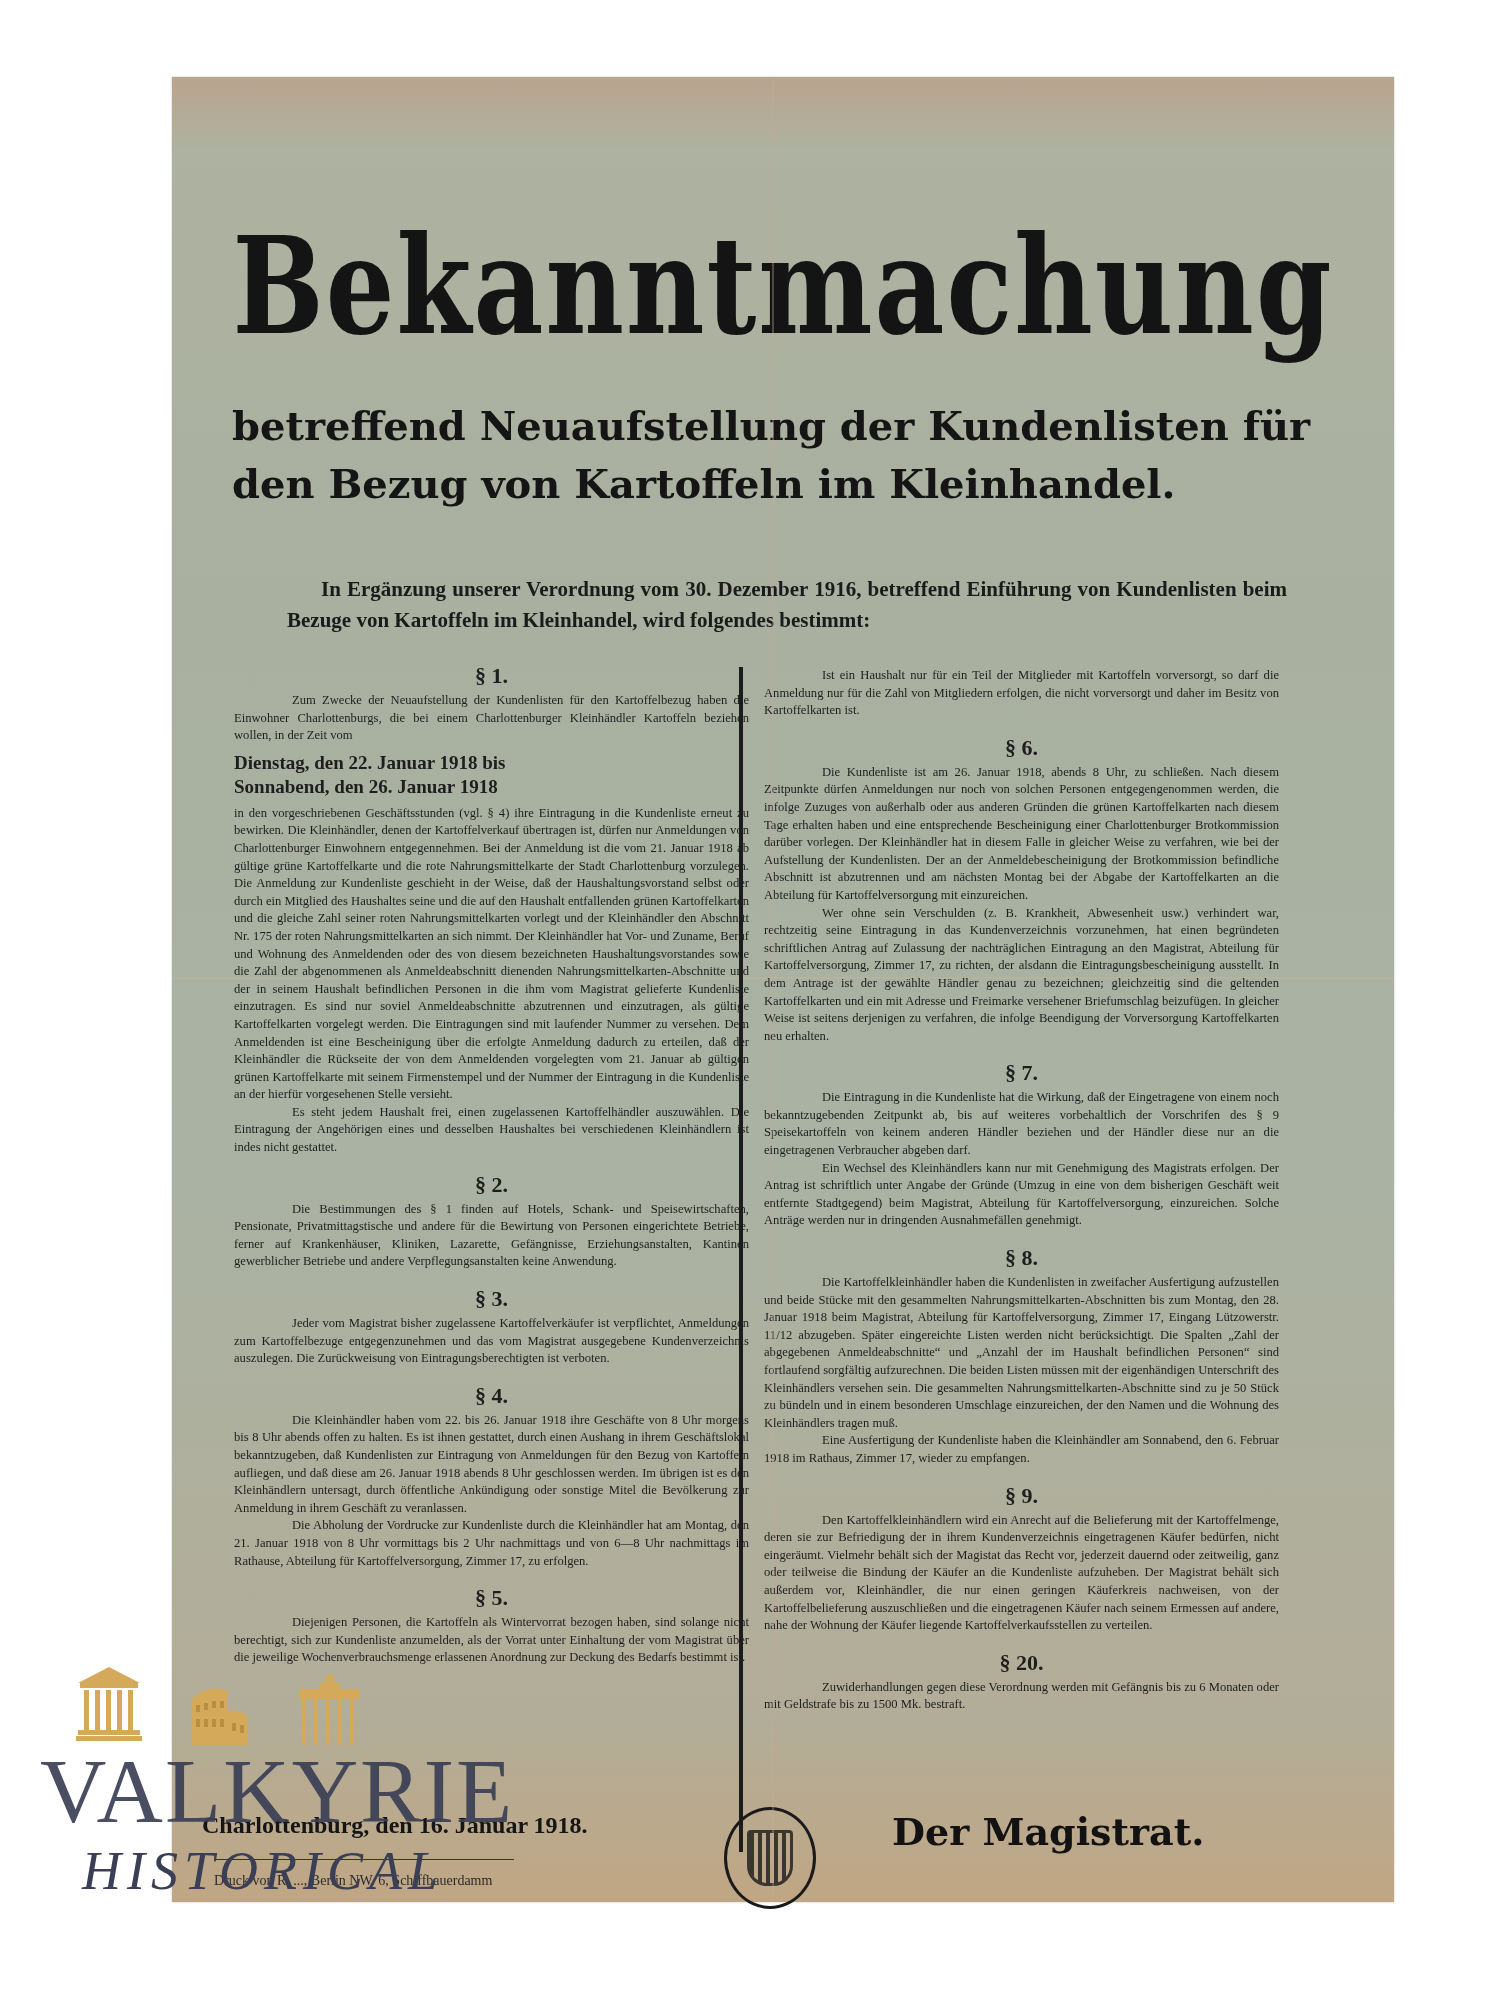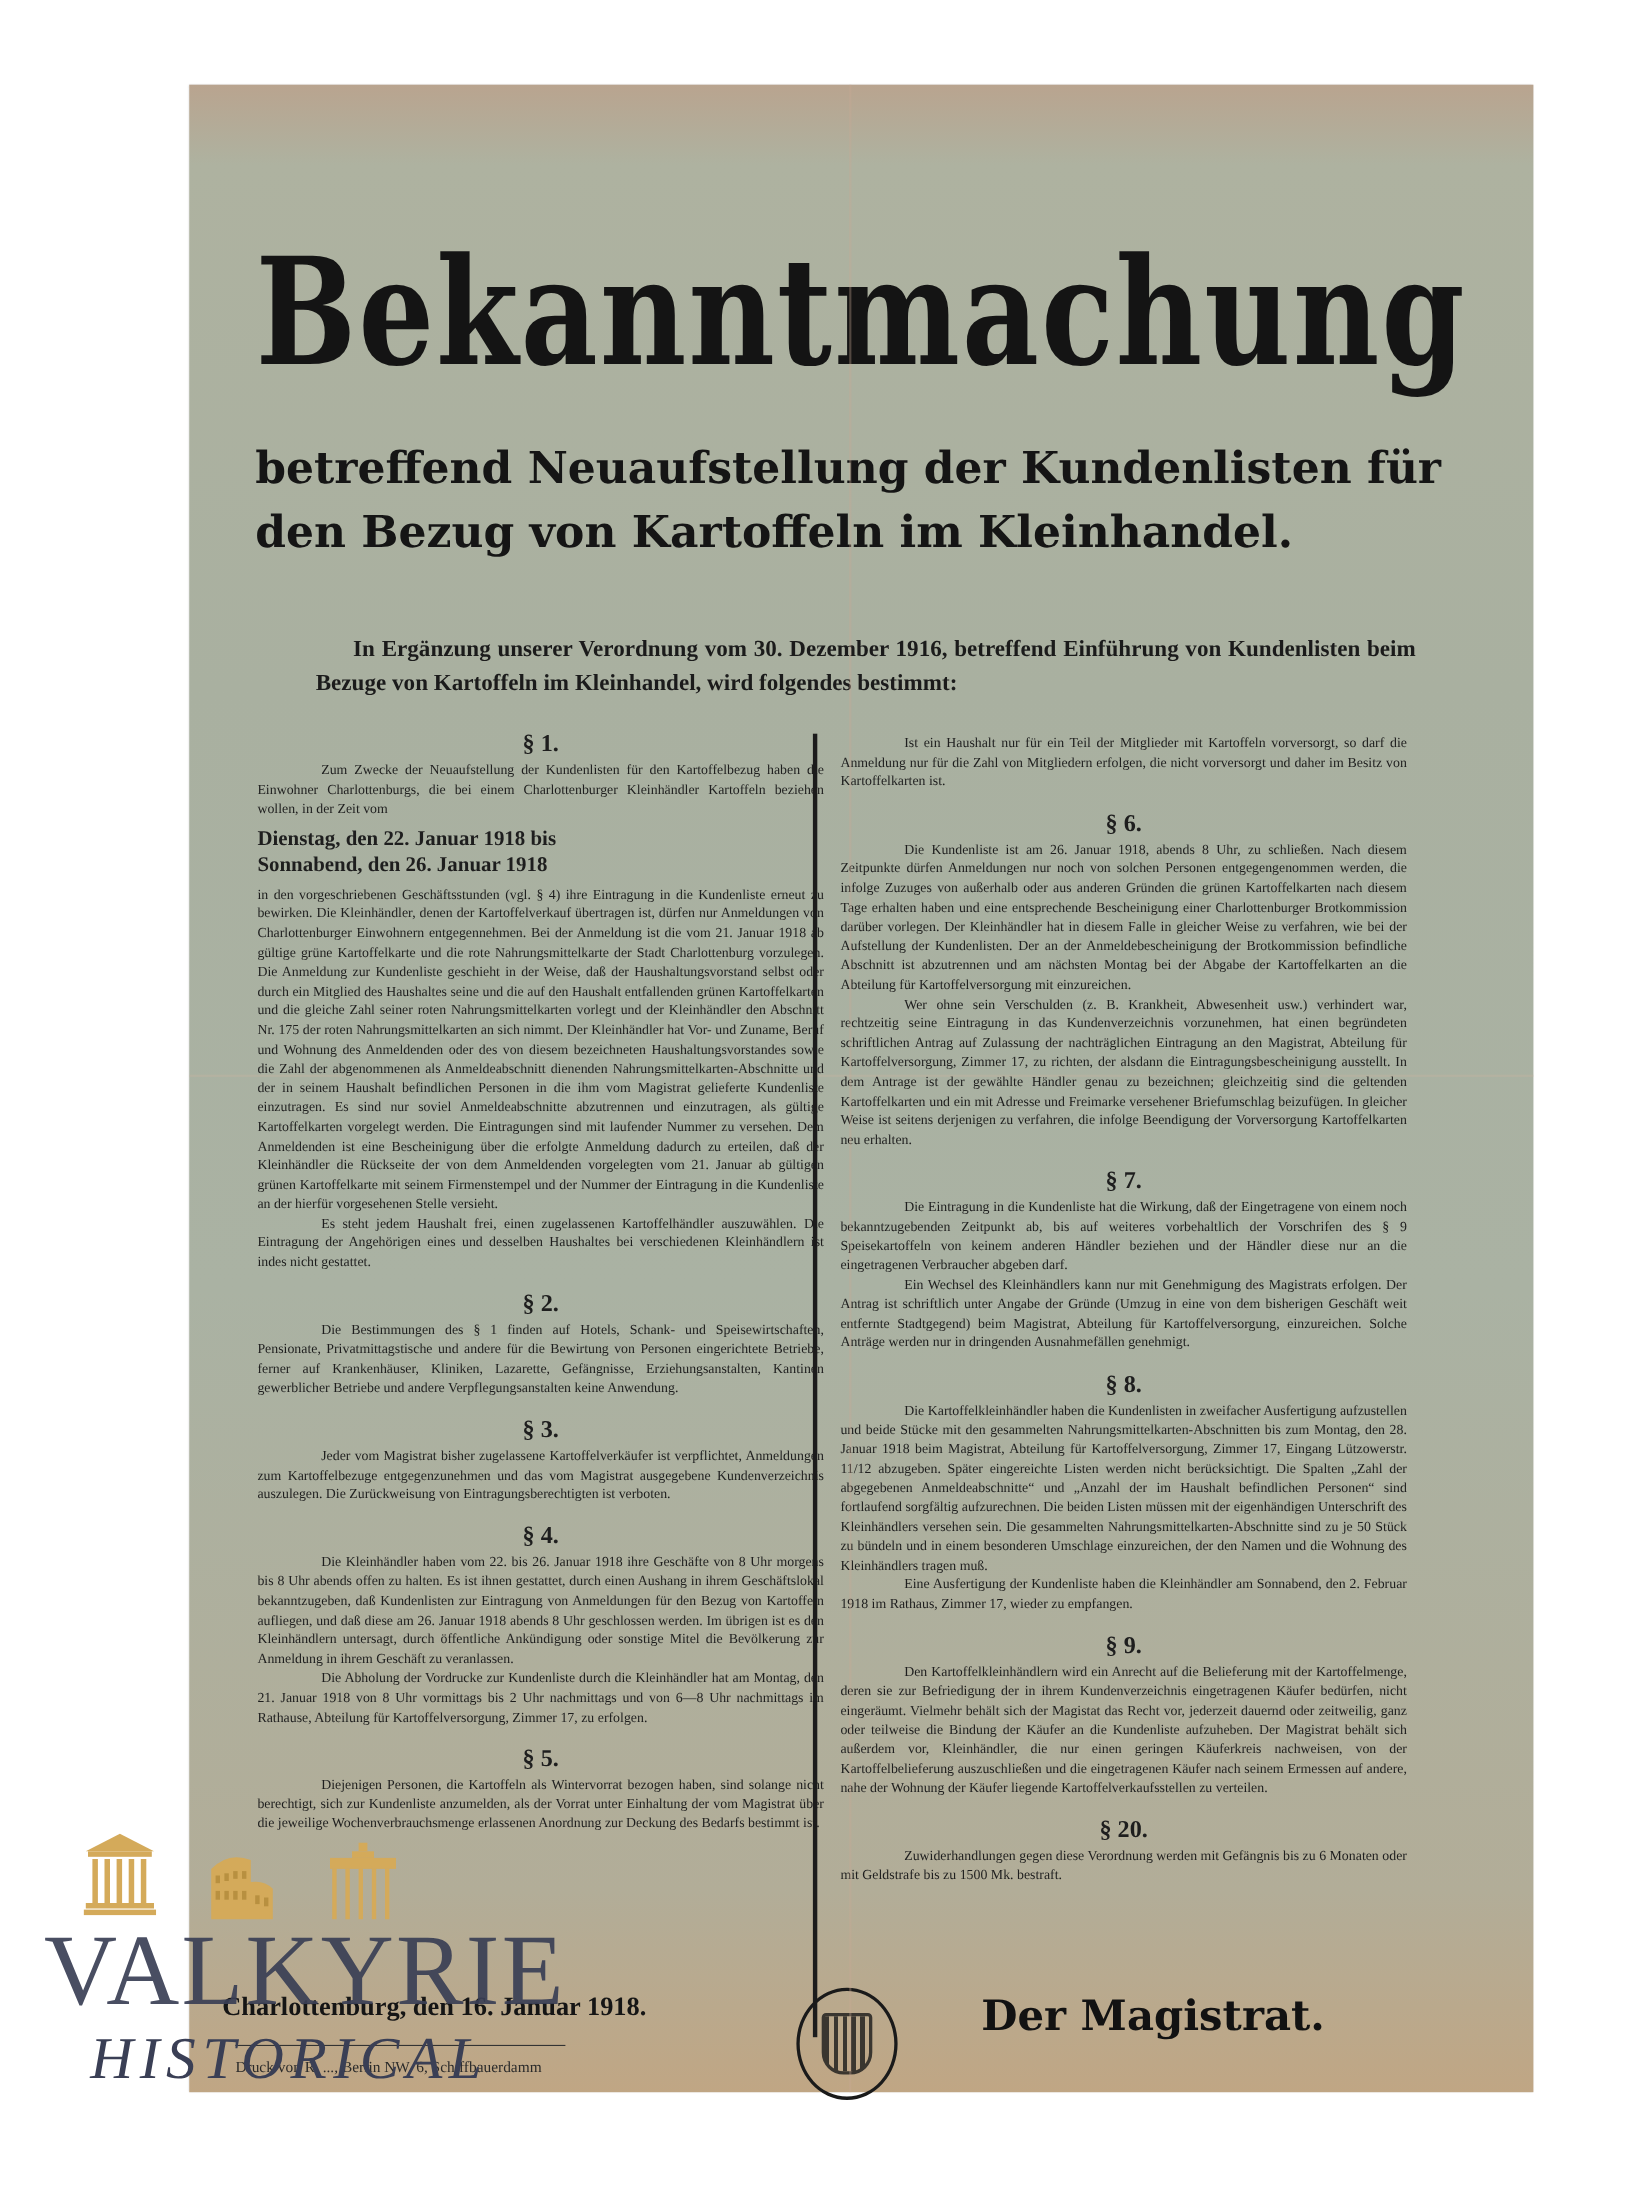--- a/index.html
+++ b/index.html
@@ -91,21 +91,21 @@
     <div class="para-head">§ 6.</div>
     <p class="p">Die Kundenliste ist am 26. Januar 1918, abends 8 Uhr, zu schließen. Nach diesem Zeitpunkte dürfen Anmeldungen nur noch von solchen Personen entgegengenommen werden, die infolge Zuzuges von außerhalb oder aus anderen Gründen die grünen Kartoffelkarten nach diesem Tage erhalten haben und eine entsprechende Bescheinigung einer Charlottenburger Brotkommission darüber vorlegen. Der Kleinhändler hat in diesem Falle in gleicher Weise zu verfahren, wie bei der Aufstellung der Kundenlisten. Der an der Anmeldebescheinigung der Brotkommission befindliche Abschnitt ist abzutrennen und am nächsten Montag bei der Abgabe der Kartoffelkarten an die Abteilung für Kartoffelversorgung mit einzureichen.</p>
     <p class="p">Wer ohne sein Verschulden (z. B. Krankheit, Abwesenheit usw.) verhindert war, rechtzeitig seine Eintragung in das Kundenverzeichnis vorzunehmen, hat einen begründeten schriftlichen Antrag auf Zulassung der nachträglichen Eintragung an den Magistrat, Abteilung für Kartoffelversorgung, Zimmer 17, zu richten, der alsdann die Eintragungsbescheinigung ausstellt. In dem Antrage ist der gewählte Händler genau zu bezeichnen; gleichzeitig sind die geltenden Kartoffelkarten und ein mit Adresse und Freimarke versehener Briefumschlag beizufügen. In gleicher Weise ist seitens derjenigen zu verfahren, die infolge Beendigung der Vorversorgung Kartoffelkarten neu erhalten.</p>
 
     <div class="para-head">§ 7.</div>
     <p class="p">Die Eintragung in die Kundenliste hat die Wirkung, daß der Eingetragene von einem noch bekanntzugebenden Zeitpunkt ab, bis auf weiteres vorbehaltlich der Vorschrifen des § 9 Speisekartoffeln von keinem anderen Händler beziehen und der Händler diese nur an die eingetragenen Verbraucher abgeben darf.</p>
     <p class="p">Ein Wechsel des Kleinhändlers kann nur mit Genehmigung des Magistrats erfolgen. Der Antrag ist schriftlich unter Angabe der Gründe (Umzug in eine von dem bisherigen Geschäft weit entfernte Stadtgegend) beim Magistrat, Abteilung für Kartoffelversorgung, einzureichen. Solche Anträge werden nur in dringenden Ausnahmefällen genehmigt.</p>
 
     <div class="para-head">§ 8.</div>
     <p class="p">Die Kartoffelkleinhändler haben die Kundenlisten in zweifacher Ausfertigung aufzustellen und beide Stücke mit den gesammelten Nahrungsmittelkarten-Abschnitten bis zum Montag, den 28. Januar 1918 beim Magistrat, Abteilung für Kartoffelversorgung, Zimmer 17, Eingang Lützowerstr. 11/12 abzugeben. Später eingereichte Listen werden nicht berücksichtigt. Die Spalten „Zahl der abgegebenen Anmeldeabschnitte“ und „Anzahl der im Haushalt befindlichen Personen“ sind fortlaufend sorgfältig aufzurechnen. Die beiden Listen müssen mit der eigenhändigen Unterschrift des Kleinhändlers versehen sein. Die gesammelten Nahrungsmittelkarten-Abschnitte sind zu je 50 Stück zu bündeln und in einem besonderen Umschlage einzureichen, der den Namen und die Wohnung des Kleinhändlers tragen muß.</p>
-    <p class="p">Eine Ausfertigung der Kundenliste haben die Kleinhändler am Sonnabend, den 2. Februar 1918 im Rathaus, Zimmer 17, wieder zu empfangen.</p>
+    <p class="p">Eine Ausfertigung der Kundenliste haben die Kleinhändler am Sonnabend, den 6. Februar 1918 im Rathaus, Zimmer 17, wieder zu empfangen.</p>
 
     <div class="para-head">§ 9.</div>
     <p class="p">Den Kartoffelkleinhändlern wird ein Anrecht auf die Belieferung mit der Kartoffelmenge, deren sie zur Befriedigung der in ihrem Kundenverzeichnis eingetragenen Käufer bedürfen, nicht eingeräumt. Vielmehr behält sich der Magistat das Recht vor, jederzeit dauernd oder zeitweilig, ganz oder teilweise die Bindung der Käufer an die Kundenliste aufzuheben. Der Magistrat behält sich außerdem vor, Kleinhändler, die nur einen geringen Käuferkreis nachweisen, von der Kartoffelbelieferung auszuschließen und die eingetragenen Käufer nach seinem Ermessen auf andere, nahe der Wohnung der Käufer liegende Kartoffelverkaufsstellen zu verteilen.</p>
 
     <div class="para-head">§ 20.</div>
     <p class="p">Zuwiderhandlungen gegen diese Verordnung werden mit Gefängnis bis zu 6 Monaten oder mit Geldstrafe bis zu 1500 Mk. bestraft.</p>
   </div>
 
   <div class="footer-date">Charlottenburg, den 16. Januar 1918.</div>
   <div class="printer">Druck von R. ..., Berlin NW. 6, Schiffbauerdamm</div>

